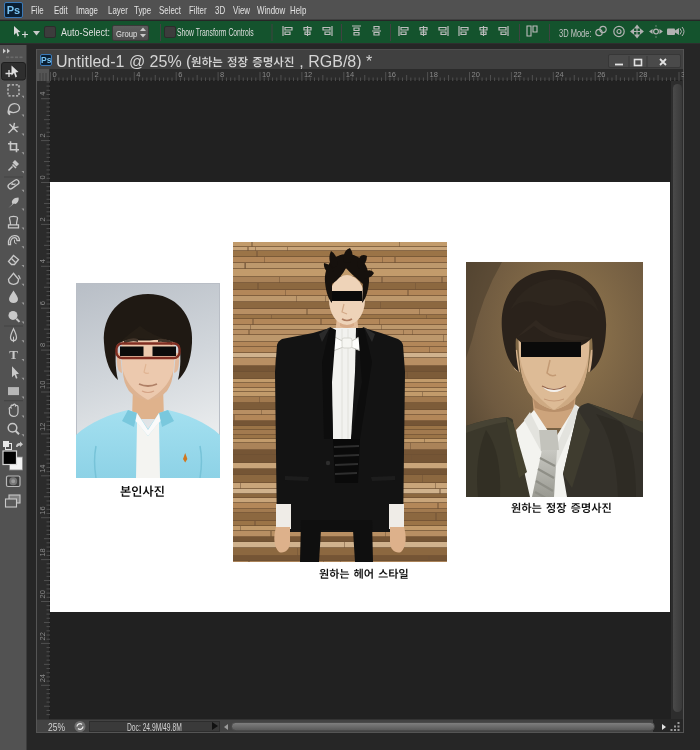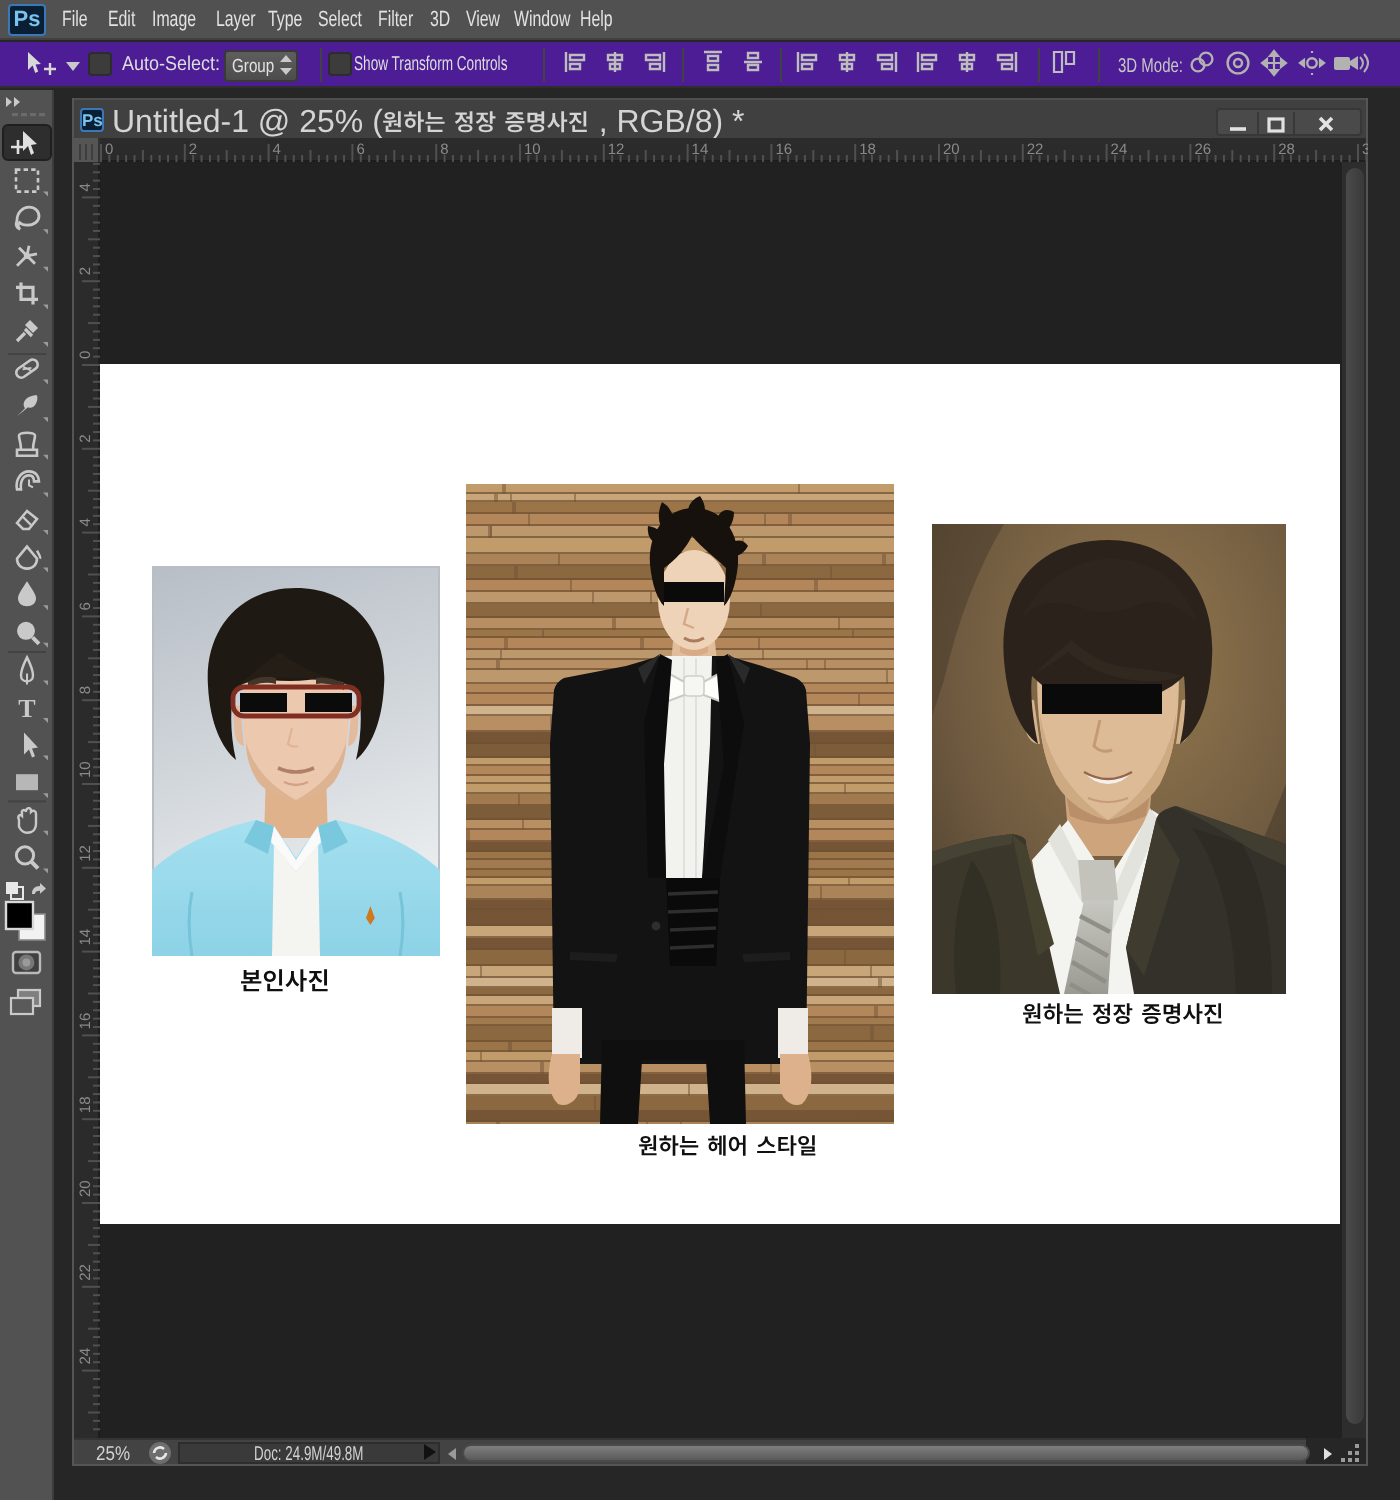--- a/index.html
+++ b/index.html
@@ -1,20 +1,20 @@
 <!DOCTYPE html>
 <html><head><meta charset="utf-8">
 <style>
 *{margin:0;padding:0;box-sizing:border-box}
 html,body{width:700px;height:750px;overflow:hidden;background:#262626;font-family:"Liberation Sans",sans-serif;-webkit-font-smoothing:antialiased}
 .abs{position:absolute}
 .cx{display:inline-block;transform-origin:0 50%}
 #menubar{position:absolute;left:0;top:0;width:700px;height:20px;background:#515151;border-bottom:1px solid #404040}
 #menubar span{position:absolute;top:3.5px;font-size:11px;color:#e2e2e2;transform:scaleX(0.72);transform-origin:0 0;white-space:nowrap}
-#optbar{position:absolute;left:0;top:21px;width:700px;height:23px;background:#4c1d95;border-bottom:1px solid #2e2e2e}
+#optbar{position:absolute;left:0;top:21px;width:700px;height:23px;background:#14532d;border-bottom:1px solid #2e2e2e}
 #toolbar{position:absolute;left:0;top:45px;width:27px;height:705px;background:#525252;border-right:1px solid #3c3c3c}
 #docwin{position:absolute;left:36px;top:49px;width:648px;height:684px;background:#262626;border:1px solid #555;border-top:none}
 #tabbar{position:absolute;left:0;top:0;width:646px;height:20px;background:#404040;border-top:1px solid #4f4f4f}
 #hruler{position:absolute;left:0px;top:20px;width:646px;height:12px;background:#2b2b2b;border-bottom:1px solid #1e1e1e}
 #vruler{position:absolute;left:0px;top:32px;width:13px;height:638px;background:#2b2b2b;border-right:1px solid #1e1e1e}
 #canvas{position:absolute;left:13px;top:32px;width:621px;height:638px;background:#212121;overflow:hidden}
 #vscroll{position:absolute;left:634px;top:32px;width:12px;height:638px;background:#2d2d2d}
 #statusbar{position:absolute;left:0px;top:670px;width:616px;height:13px;background:#434343;border-top:1px solid #343434;font-size:10px;color:#d2d2d2}
 #doc{position:absolute;left:0px;top:101px;width:620px;height:430px;background:#fff}
 </style></head><body>

